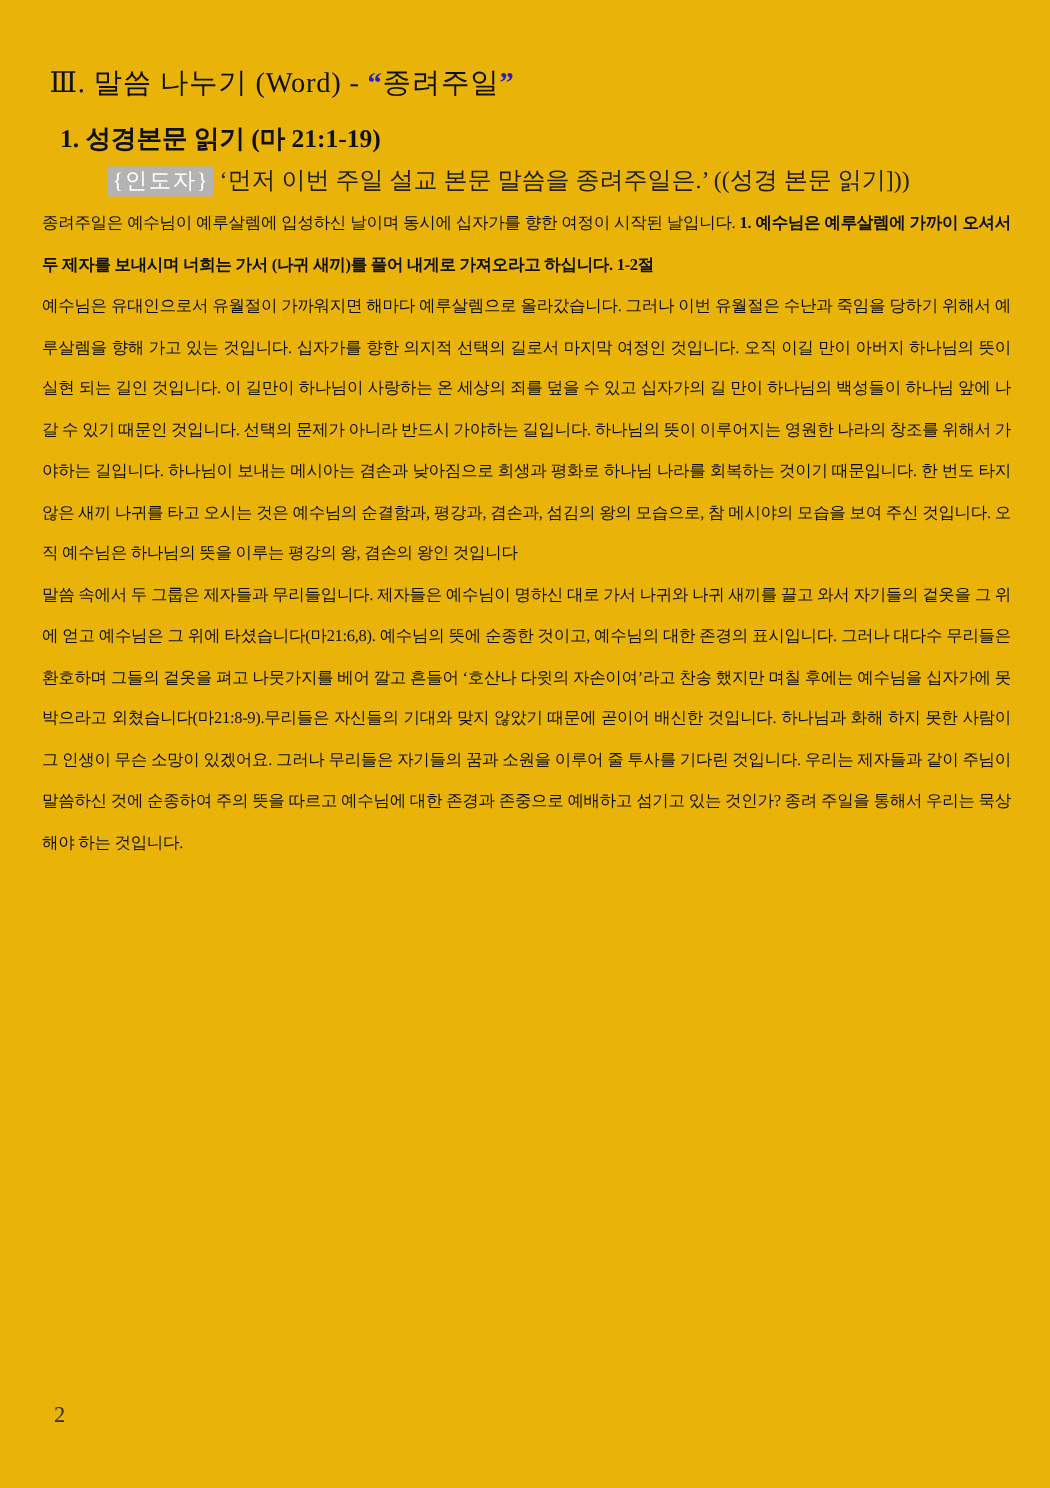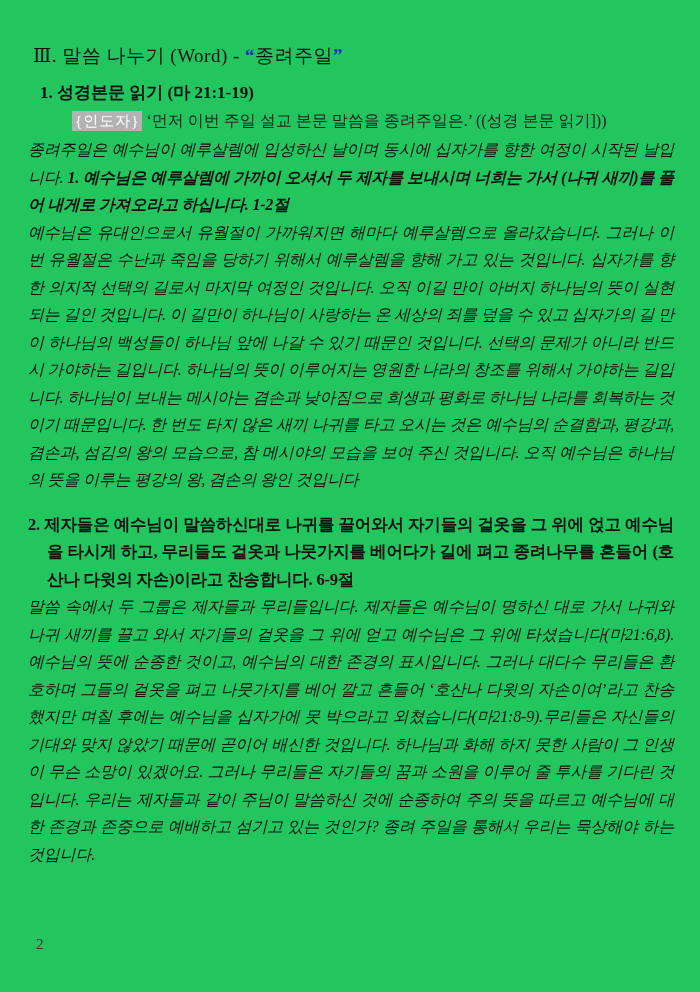--- a/index.html
+++ b/index.html
@@ -4,21 +4,21 @@
 <style>
   html, body {
     margin: 0;
     padding: 0;
     background: #ffffff;
   }
   .page {
     position: relative;
     width: 700px;
     height: 992px;
-    background: #22c55e;
+    background: #eab308;
     box-sizing: border-box;
     padding: 44px 26px 0 28px;
     color: #111111;
     font-family: "Liberation Serif", "DejaVu Serif", serif;
     overflow: hidden;
   }
   .doc-title {
     margin: 0 0 0 5px;
     font-size: 19px;
     font-weight: normal;
@@ -53,26 +53,25 @@
     background: #b3b3b3;
     color: #ffffff;
     padding: 0 3px;
     font-size: 15px;
     line-height: 20px;
     letter-spacing: 1px;
     margin-left: 32px;
   }
   .body-para {
     margin: 0;
-    font-size: 16px;
+    font-size: 11px;
     line-height: 27.5px;
     text-align: justify;
     word-break: break-all;
     letter-spacing: -0.2px;
-    font-style: italic;
   }
   .para-1 { margin-top: 3px; }
   .inline-bold { font-weight: bold; }
   .point2-heading {
     margin: 17px 0 0 0;
     font-size: 16.5px;
     line-height: 27.5px;
     font-weight: bold;
     text-align: justify;
     word-break: break-all;
@@ -98,19 +97,18 @@
 
   <div class="sec-heading">1. 성경본문 읽기 (마 21:1-19)</div>
 
   <div class="leader-line"><span class="leader-badge">{인도자}</span> <span>‘먼저 이번 주일 설교 본문 말씀을 종려주일은.’ ((성경 본문 읽기]))</span></div>
 
 
   <p class="body-para para-1"><span>종려주일은 예수님이 예루살렘에 입성하신 날이며 동시에 십자가를 향한 여정이 시작된 날입니다. </span><span class="inline-bold">1. 예수님은 예루살렘에 가까이 오셔서 두 제자를 보내시며 너희는 가서 (나귀 새끼)를 풀어 내게로 가져오라고 하십니다. 1-2절</span></p>
 
   <p class="body-para">예수님은 유대인으로서 유월절이 가까워지면 해마다 예루살렘으로 올라갔습니다. 그러나 이번 유월절은 수난과 죽임을 당하기 위해서 예루살렘을 향해 가고 있는 것입니다. 십자가를 향한 의지적 선택의 길로서 마지막 여정인 것입니다. 오직 이길 만이 아버지 하나님의 뜻이 실현 되는 길인 것입니다. 이 길만이 하나님이 사랑하는 온 세상의 죄를 덮을 수 있고 십자가의 길 만이 하나님의 백성들이 하나님 앞에 나갈 수 있기 때문인 것입니다. 선택의 문제가 아니라 반드시 가야하는 길입니다. 하나님의 뜻이 이루어지는 영원한 나라의 창조를 위해서 가야하는 길입니다. 하나님이 보내는 메시아는 겸손과 낮아짐으로 희생과 평화로 하나님 나라를 회복하는 것이기 때문입니다. 한 번도 타지 않은 새끼 나귀를 타고 오시는 것은 예수님의 순결함과, 평강과, 겸손과, 섬김의 왕의 모습으로, 참 메시야의 모습을 보여 주신 것입니다. 오직 예수님은 하나님의 뜻을 이루는 평강의 왕, 겸손의 왕인 것입니다</p>
 
-  <p class="point2-heading">2. 제자들은 예수님이 말씀하신대로 나귀를 끌어와서 자기들의 겉옷을 그 위에 얹고 예수님을 타시게 하고, 무리들도 겉옷과 나뭇가지를 베어다가 길에 펴고 종려나무를 흔들어 (호산나 다윗의 자손)이라고 찬송합니다. 6-9절</p>
 
   <p class="body-para">말씀 속에서 두 그룹은 제자들과 무리들입니다. 제자들은 예수님이 명하신 대로 가서 나귀와 나귀 새끼를 끌고 와서 자기들의 겉옷을 그 위에 얻고 예수님은 그 위에 타셨습니다(마21:6,8). 예수님의 뜻에 순종한 것이고, 예수님의 대한 존경의 표시입니다. 그러나 대다수 무리들은 환호하며 그들의 겉옷을 펴고 나뭇가지를 베어 깔고 흔들어 ‘호산나 다윗의 자손이여’라고 찬송 했지만 며칠 후에는 예수님을 십자가에 못 박으라고 외쳤습니다(마21:8-9).무리들은 자신들의 기대와 맞지 않았기 때문에 곧이어 배신한 것입니다. 하나님과 화해 하지 못한 사람이 그 인생이 무슨 소망이 있겠어요. 그러나 무리들은 자기들의 꿈과 소원을 이루어 줄 투사를 기다린 것입니다. 우리는 제자들과 같이 주님이 말씀하신 것에 순종하여 주의 뜻을 따르고 예수님에 대한 존경과 존중으로 예배하고 섬기고 있는 것인가? 종려 주일을 통해서 우리는 묵상해야 하는 것입니다.</p>
 
   <div class="page-number">2</div>
 
 </div>
 
 </body></html>

